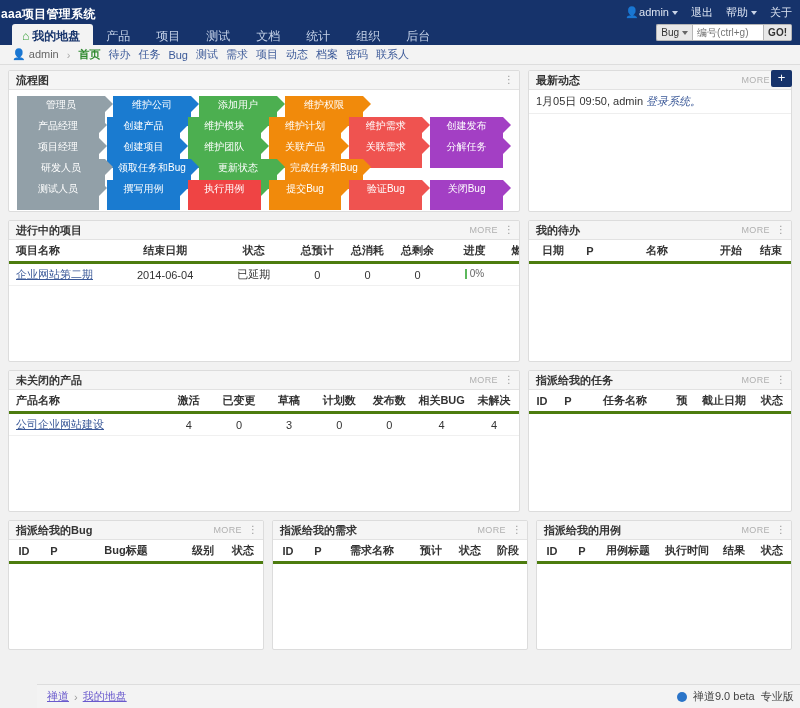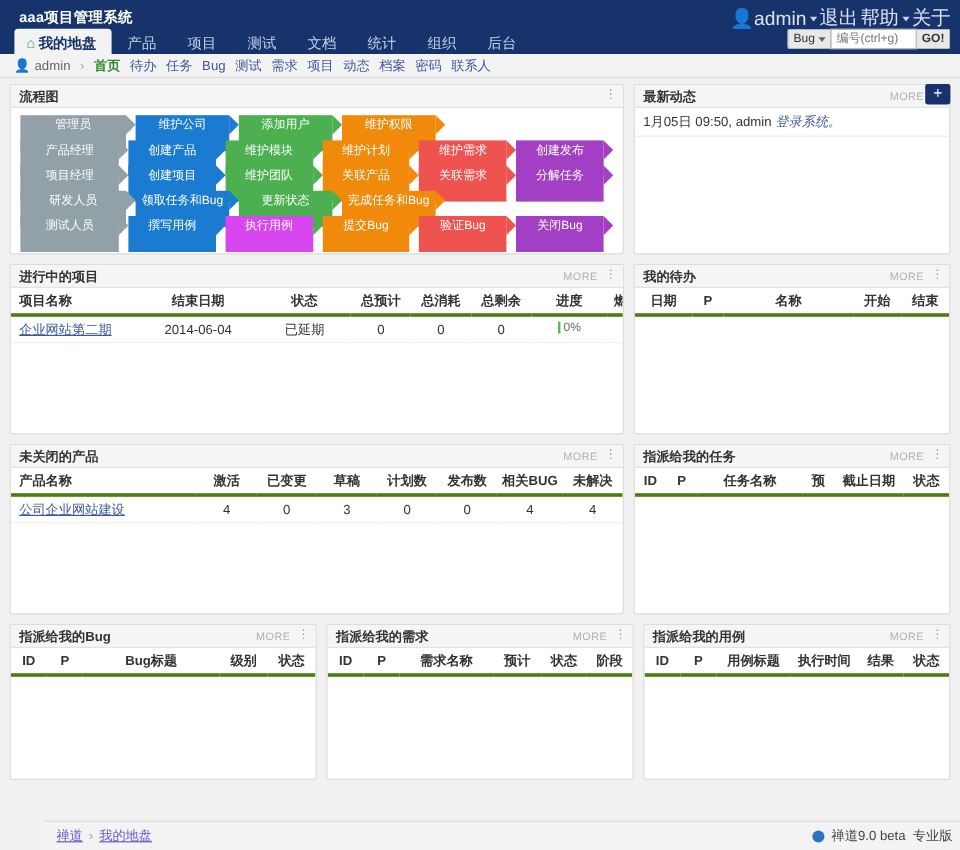--- a/index.html
+++ b/index.html
@@ -13,21 +13,21 @@
   }
 
   
   .navbar {
     height: 45px;
     background: #16336b;
     position: relative;
   }
   .brand {
     position: absolute;
-    left: 16px; top: 6px;
+    left: 1px; top: 6px;
     color: #ffffff;
     font-size: 12px;
     font-weight: bold;
     letter-spacing: .3px;
   }
   .nav-tabs {
     position: absolute;
     left: 12px; top: 24px;
     display: flex;
     align-items: flex-end;
@@ -47,23 +47,23 @@
     border-radius: 3px 3px 0 0;
     padding-left: 10px;
   }
   .nav-tab.active .home-i { margin-right: 3px; color: #3aa23a; }
 
   .nav-right {
     position: absolute;
     right: 8px; top: 5px;
     display: flex;
     align-items: center;
-    gap: 2px;
+    gap: 13px;
     color: #dbe3f1;
-    font-size: 16px;
+    font-size: 11px;
   }
   .nav-right span { cursor: pointer; white-space: nowrap; }
   .caret-d {
     display: inline-block;
     border-left: 3px solid transparent;
     border-right: 3px solid transparent;
     border-top: 4px solid #c9d4e8;
     margin-left: 3px;
     vertical-align: middle;
   }
@@ -385,21 +385,21 @@
             </div>
             <div class="flow-row">
               <div class="arrow w1" style="color: rgb(146, 160, 168); background: rgb(146, 160, 168);"><span style="color: rgb(255, 255, 255);">研发人员</span></div>
               <div class="arrow w2" style="color: rgb(26, 123, 208); background: rgb(26, 123, 208);"><span style="color: rgb(255, 255, 255);">领取任务和Bug</span></div>
               <div class="arrow w2" style="color: rgb(76, 175, 80); background: rgb(76, 175, 80);"><span style="color: rgb(255, 255, 255);">更新状态</span></div>
               <div class="arrow w2" style="color: rgb(241, 138, 11); background: rgb(241, 138, 11);"><span style="color: rgb(255, 255, 255);">完成任务和Bug</span></div>
             </div>
             <div class="flow-row">
               <div class="arrow w1" style="color: rgb(146, 160, 168); background: rgb(146, 160, 168);"><span style="color: rgb(255, 255, 255);">测试人员</span></div>
               <div class="arrow w2" style="color: rgb(26, 123, 208); background: rgb(26, 123, 208);"><span style="color: rgb(255, 255, 255);">撰写用例</span></div>
-              <div class="arrow w2" style="color: rgb(76, 175, 80); background: #d946ef;"><span style="color: rgb(255, 255, 255);">执行用例</span></div>
+              <div class="arrow w2" style="color: rgb(76, 175, 80); background: #ef4444;"><span style="color: rgb(255, 255, 255);">执行用例</span></div>
               <div class="arrow w2" style="color: rgb(241, 138, 11); background: rgb(241, 138, 11);"><span style="color: rgb(255, 255, 255);">提交Bug</span></div>
               <div class="arrow w2" style="color: rgb(239, 83, 80); background: rgb(239, 83, 80);"><span style="color: rgb(255, 255, 255);">验证Bug</span></div>
               <div class="arrow w2" style="color: rgb(163, 63, 196); background: rgb(163, 63, 196);"><span style="color: rgb(255, 255, 255);">关闭Bug</span></div>
             </div>
           </div>
       </div>
     </div>
 
     <div class="panel" style="width:264px;">
       <div class="panel-head">

